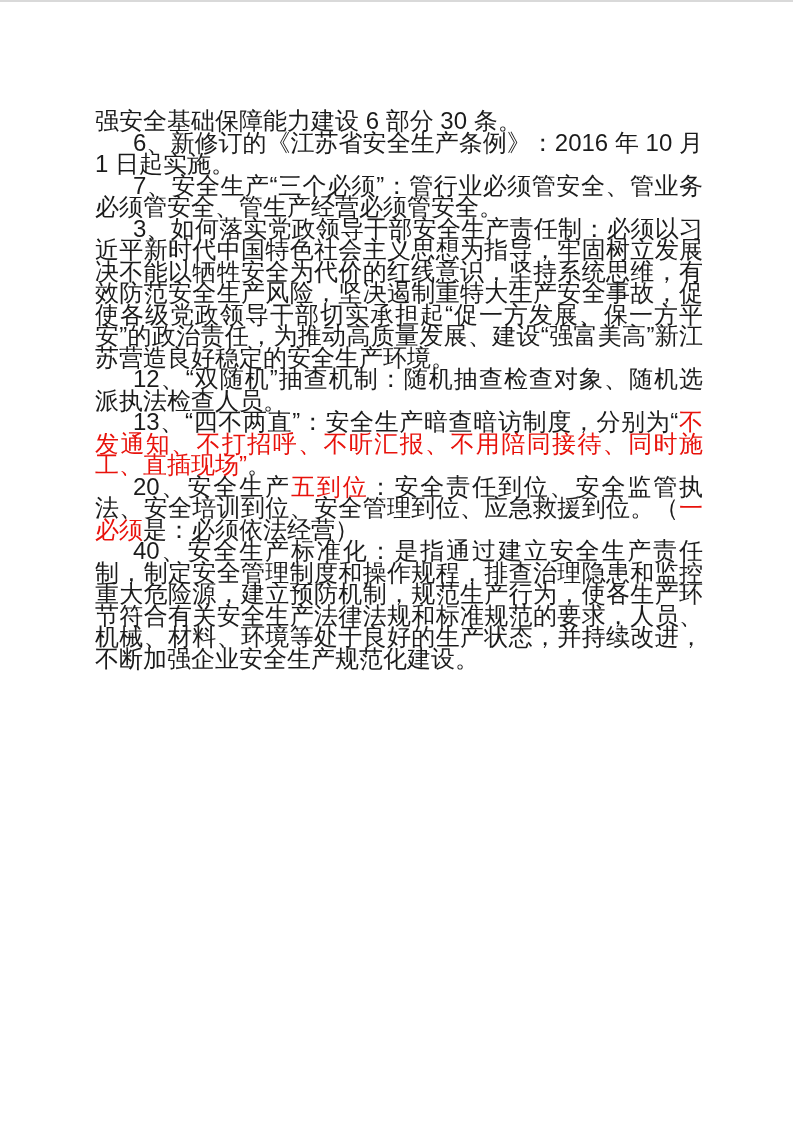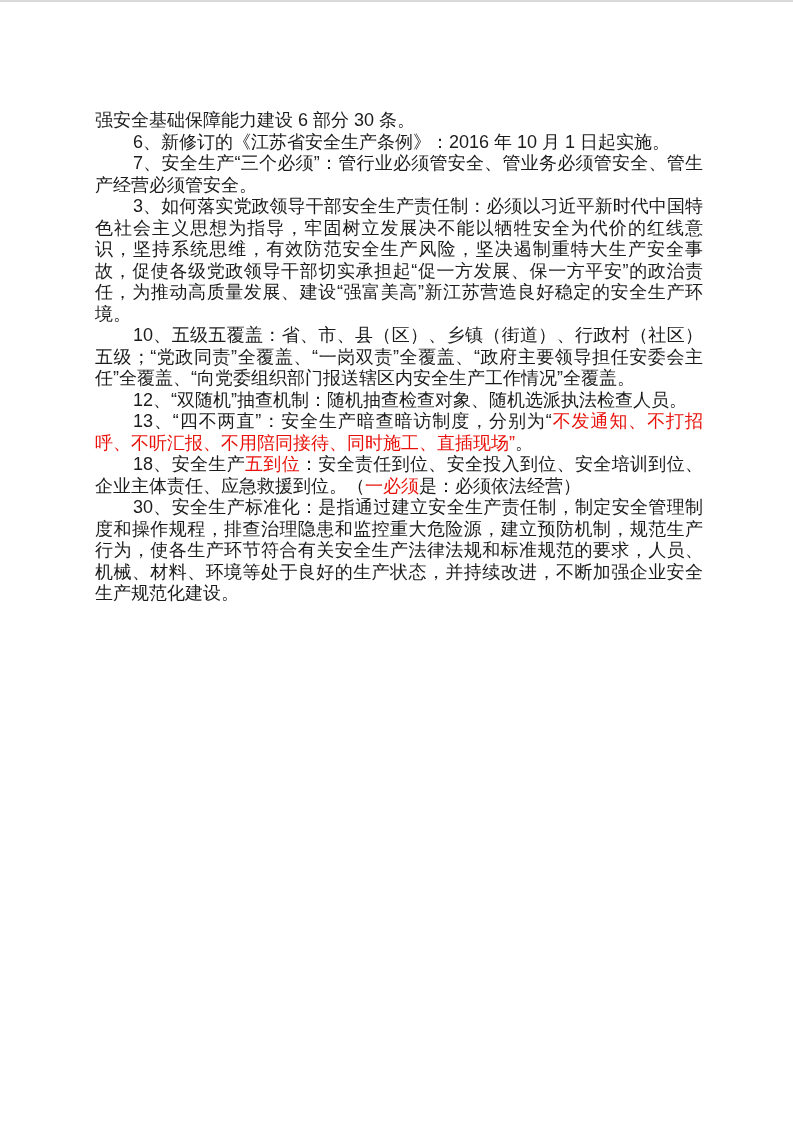--- a/index.html
+++ b/index.html
@@ -21,21 +21,21 @@
     left: 0;
     width: 100%;
     height: 2px;
     background: #d9d9d9;
   }
   .content {
     position: absolute;
     left: 95px;
     top: 110px;
     width: 608px;
-    font-size: 18px;
+    font-size: 24px;
     line-height: 21.5px;
     color: #1b1b1b;
     text-align: justify;
     letter-spacing: 0;
   }
   .content p.para {
     margin: 0;
     padding: 0;
   }
   .content p.para.indent {
@@ -48,19 +48,18 @@
 </head>
 <body>
 
 <div class="page">
   <div class="top-edge"></div>
   <div class="content">
       <p class="para"><span>强安全基础保障能力建设 6 部分 30 条。</span></p>
       <p class="para indent"><span>6、新修订的《江苏省安全生产条例》：2016 年 10 月 1 日起实施。</span></p>
       <p class="para indent"><span>7、安全生产“三个必须”：管行业必须管安全、管业务必须管安全、管生产经营必须管安全。</span></p>
       <p class="para indent"><span>3、如何落实党政领导干部安全生产责任制：必须以习近平新时代中国特色社会主义思想为指导，牢固树立发展决不能以牺牲安全为代价的红线意识，坚持系统思维，有效防范安全生产风险，坚决遏制重特大生产安全事故，促使各级党政领导干部切实承担起“促一方发展、保一方平安”的政治责任，为推动高质量发展、建设“强富美高”新江苏营造良好稳定的安全生产环境。</span></p>
-      <p class="para indent"><span>10、五级五覆盖：省、市、县（区）、乡镇（街道）、行政村（社区）五级；“党政同责”全覆盖、“一岗双责”全覆盖、“政府主要领导担任安委会主任”全覆盖、“向党委组织部门报送辖区内安全生产工作情况”全覆盖。</span></p>
       <p class="para indent"><span>12、“双随机”抽查机制：随机抽查检查对象、随机选派执法检查人员。</span></p>
       <p class="para indent"><span>13、“四不两直”：安全生产暗查暗访制度，分别为“</span><span class="red">不发通知、不打招呼、不听汇报、不用陪同接待、同时施工、直插现场”</span><span>。</span></p>
-      <p class="para indent"><span>18、安全生产</span><span class="red">五到位</span><span>：安全责任到位、安全投入到位、安全培训到位、企业主体责任、应急救援到位。（</span><span class="red">一必须</span><span>是：必须依法经营）</span></p>
-      <p class="para indent"><span>30、安全生产标准化：是指通过建立安全生产责任制，制定安全管理制度和操作规程，排查治理隐患和监控重大危险源，建立预防机制，规范生产行为，使各生产环节符合有关安全生产法律法规和标准规范的要求，人员、机械、材料、环境等处于良好的生产状态，并持续改进，不断加强企业安全生产规范化建设。</span></p>
+      <p class="para indent"><span>20、安全生产</span><span class="red">五到位</span><span>：安全责任到位、安全监管执法、安全培训到位、安全管理到位、应急救援到位。（</span><span class="red">一必须</span><span>是：必须依法经营）</span></p>
+      <p class="para indent"><span>40、安全生产标准化：是指通过建立安全生产责任制，制定安全管理制度和操作规程，排查治理隐患和监控重大危险源，建立预防机制，规范生产行为，使各生产环节符合有关安全生产法律法规和标准规范的要求，人员、机械、材料、环境等处于良好的生产状态，并持续改进，不断加强企业安全生产规范化建设。</span></p>
     </div>
 </div>
 
 </body></html>

